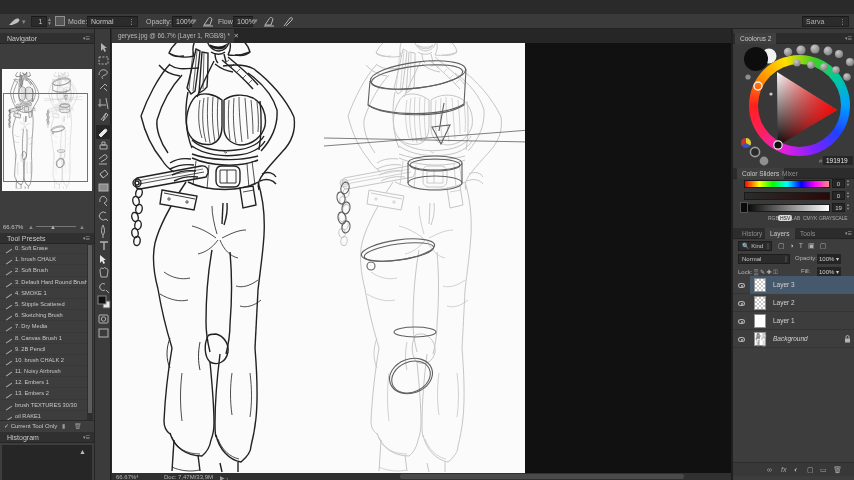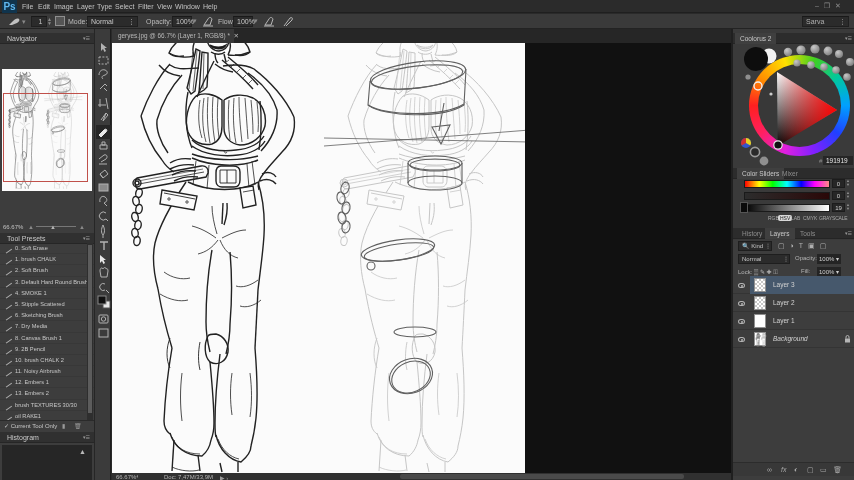--- a/index.html
+++ b/index.html
@@ -54,34 +54,20 @@
 .eye{position:absolute;left:5px;top:7px;width:7px;height:5px;border:1px solid #b5b5b5;border-radius:50%/60%;}
 .eye:after{content:"";position:absolute;left:1.8px;top:0.8px;width:2.4px;height:2.4px;background:#b5b5b5;border-radius:50%;}
 .lthumb{position:absolute;left:21px;top:2px;width:12px;height:14px;background:#fff;border:1px solid #909090;}
 .checker{background:conic-gradient(#fff 25%,#c8c8c8 0 50%,#fff 0 75%,#c8c8c8 0) 0 0/4px 4px;}
 .lname{position:absolute;left:40px;top:5px;}
 #laybot{position:absolute;left:0;top:222px;width:123px;height:14px;background:#383838;border-top:1px solid #2c2c2c;color:#a8a8a8;font-size:7px;}
 </style></head>
 <body>
 <div id="root">
 
-<div class="abs" id="menubar">
- <div id="pslogo">Ps</div>
- <span class="m" style="left:22px;">File</span>
- <span class="m" style="left:38px;">Edit</span>
- <span class="m" style="left:54px;">Image</span>
- <span class="m" style="left:77px;">Layer</span>
- <span class="m" style="left:97px;">Type</span>
- <span class="m" style="left:115px;">Select</span>
- <span class="m" style="left:138px;">Filter</span>
- <span class="m" style="left:157px;">View</span>
- <span class="m" style="left:175px;">Window</span>
- <span class="m" style="left:203px;">Help</span>
- <div id="winbtn">–❐✕</div>
-</div>
 
 <div class="abs" id="optbar">
  <svg class="o" style="left:8px;top:3px;" width="14" height="9">
         <path d="M1,8 L5,4 C7,2 9,1 11,2 C12,3 11,5 9,6 L4,8 Z" fill="#c0c0c0"></path>
       </svg>
  <span class="o" style="left:22px;color:#8a8a8a;">▾</span>
  <div class="inbox" style="left:31px;top:2px;width:16px;height:11px;text-align:center;">1</div>
  <span class="o" style="left:47px;top:3px;color:#8a8a8a;font-size:5px;line-height:4px;">▲<br>▼</span>
  <div class="o" style="left:55px;top:2px;width:10px;height:10px;border:1px solid #8f8f8f;background:#555;"></div>
  <span class="o" style="left:68px;">Mode:</span>

